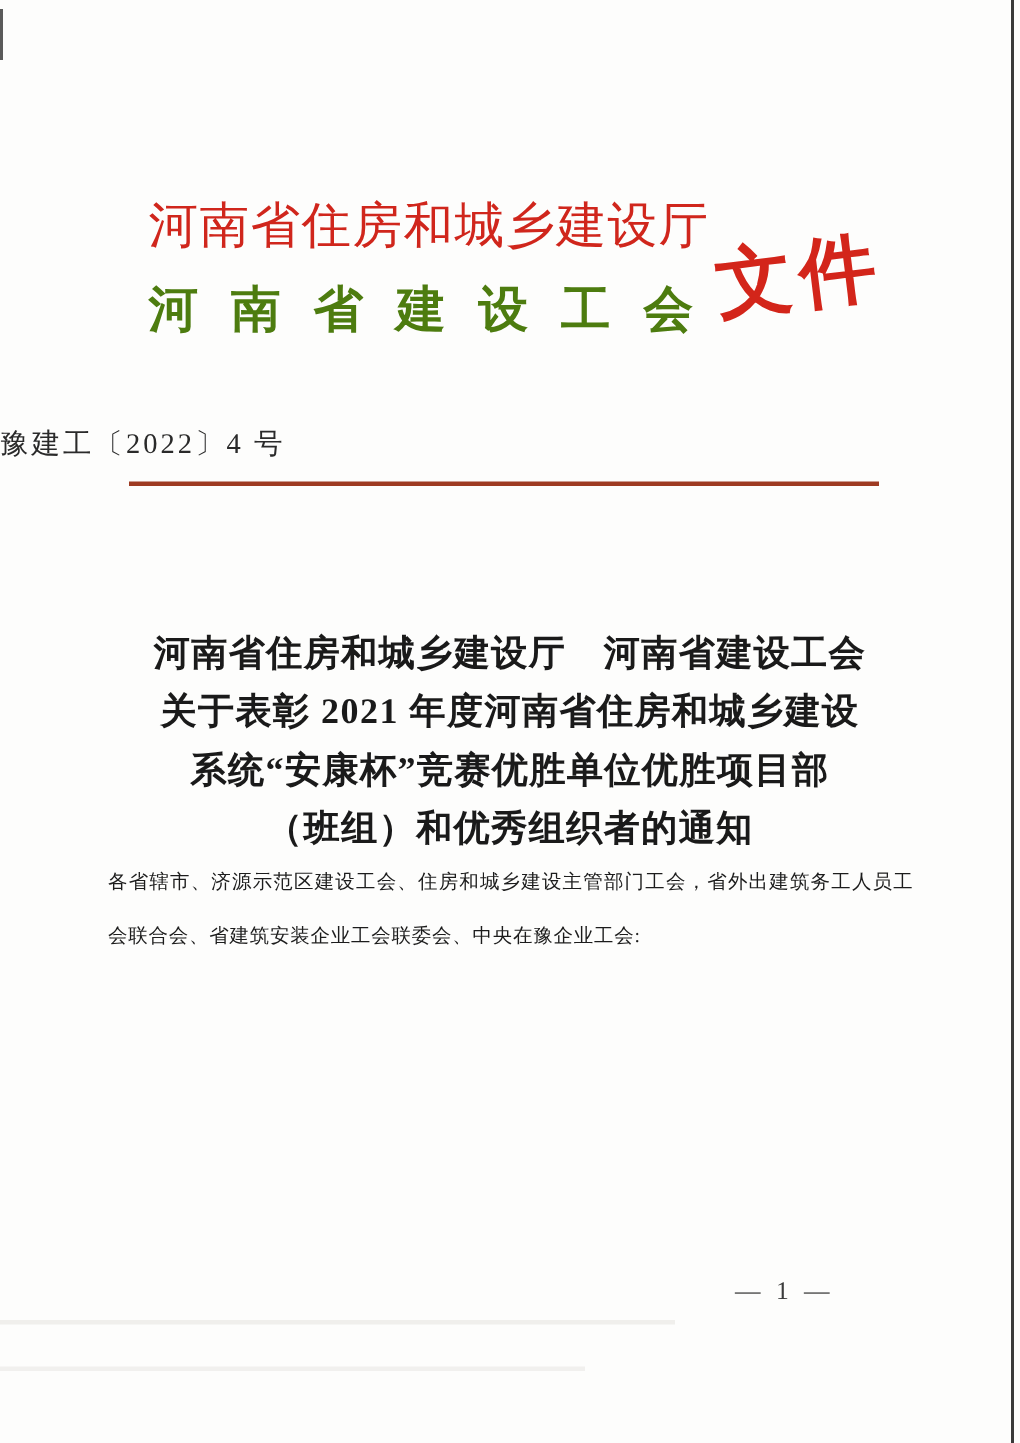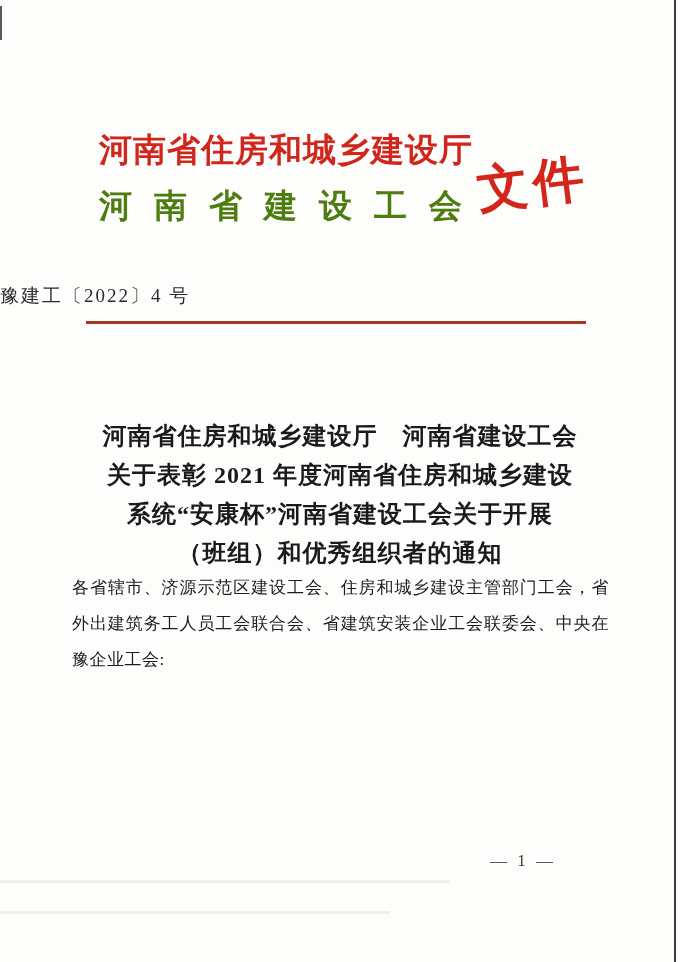--- a/index.html
+++ b/index.html
@@ -6,21 +6,21 @@
   .page {
     position:relative;
     width:680px; height:962px;
     background:#fdfdfc;
     overflow:hidden;
     font-family:"Liberation Serif","DejaVu Serif",serif;
   }
   
   .agency1 {
     position:absolute; left:99px; top:128px;
-    font-size:33px; font-weight:bold; color:#d0261c;
+    font-size:33px; font-weight:normal; color:#d0261c;
     letter-spacing:1px; white-space:nowrap;
   }
   .agency2 {
     position:absolute; left:99px; top:184px;
     font-size:33px; font-weight:bold; color:#4d7c0f;
     letter-spacing:22px; white-space:nowrap;
   }
   .doctype {
     position:absolute; left:477px; top:150px;
     font-size:51px; font-weight:bold; color:#d3251a;
@@ -38,21 +38,21 @@
   }
   
   .title {
     position:absolute; left:40px; top:386px; width:600px;
     text-align:center; font-weight:bold; color:#1a1a1a;
     font-size:24px; line-height:39px; letter-spacing:1px;margin-top:31px;
   }
   
   .body-text {
     position:absolute; left:72px; top:570px; width:537px;
-    font-size:17px; line-height:36px; color:#1c1c1c;
+    font-size:13px; line-height:36px; color:#1c1c1c;
     text-align:justify; letter-spacing:0.5px;
   }
   .body-text p { margin:0; }
   .para-indent { text-indent:2.05em; }
   
   .pagenum {
     position:absolute; left:490px; top:851px;
     font-size:17px; color:#3c3c3c; letter-spacing:3px;
     white-space:nowrap;
   }
@@ -85,21 +85,21 @@
 
   <div class="doctype">文件</div>
 
   <div class="docnum">豫建工〔2022〕4 号</div>
 
   <div class="rule"></div>
 
   <div class="title">
     <div>河南省住房和城乡建设厅　河南省建设工会</div>
     <div>关于表彰 2021 年度河南省住房和城乡建设</div>
-    <div>系统“安康杯”河南省建设工会关于开展</div>
+    <div>系统“安康杯”竞赛优胜单位优胜项目部</div>
     <div>（班组）和优秀组织者的通知</div>
   </div>
 
   <div class="body-text">
     <p>各省辖市、济源示范区建设工会、住房和城乡建设主管部门工会，省外出建筑务工人员工会联合会、省建筑安装企业工会联委会、中央在豫企业工会:</p>
   </div>
 
   <div class="pagenum">— 1 —</div>
 
   <div class="edge-right"></div>

